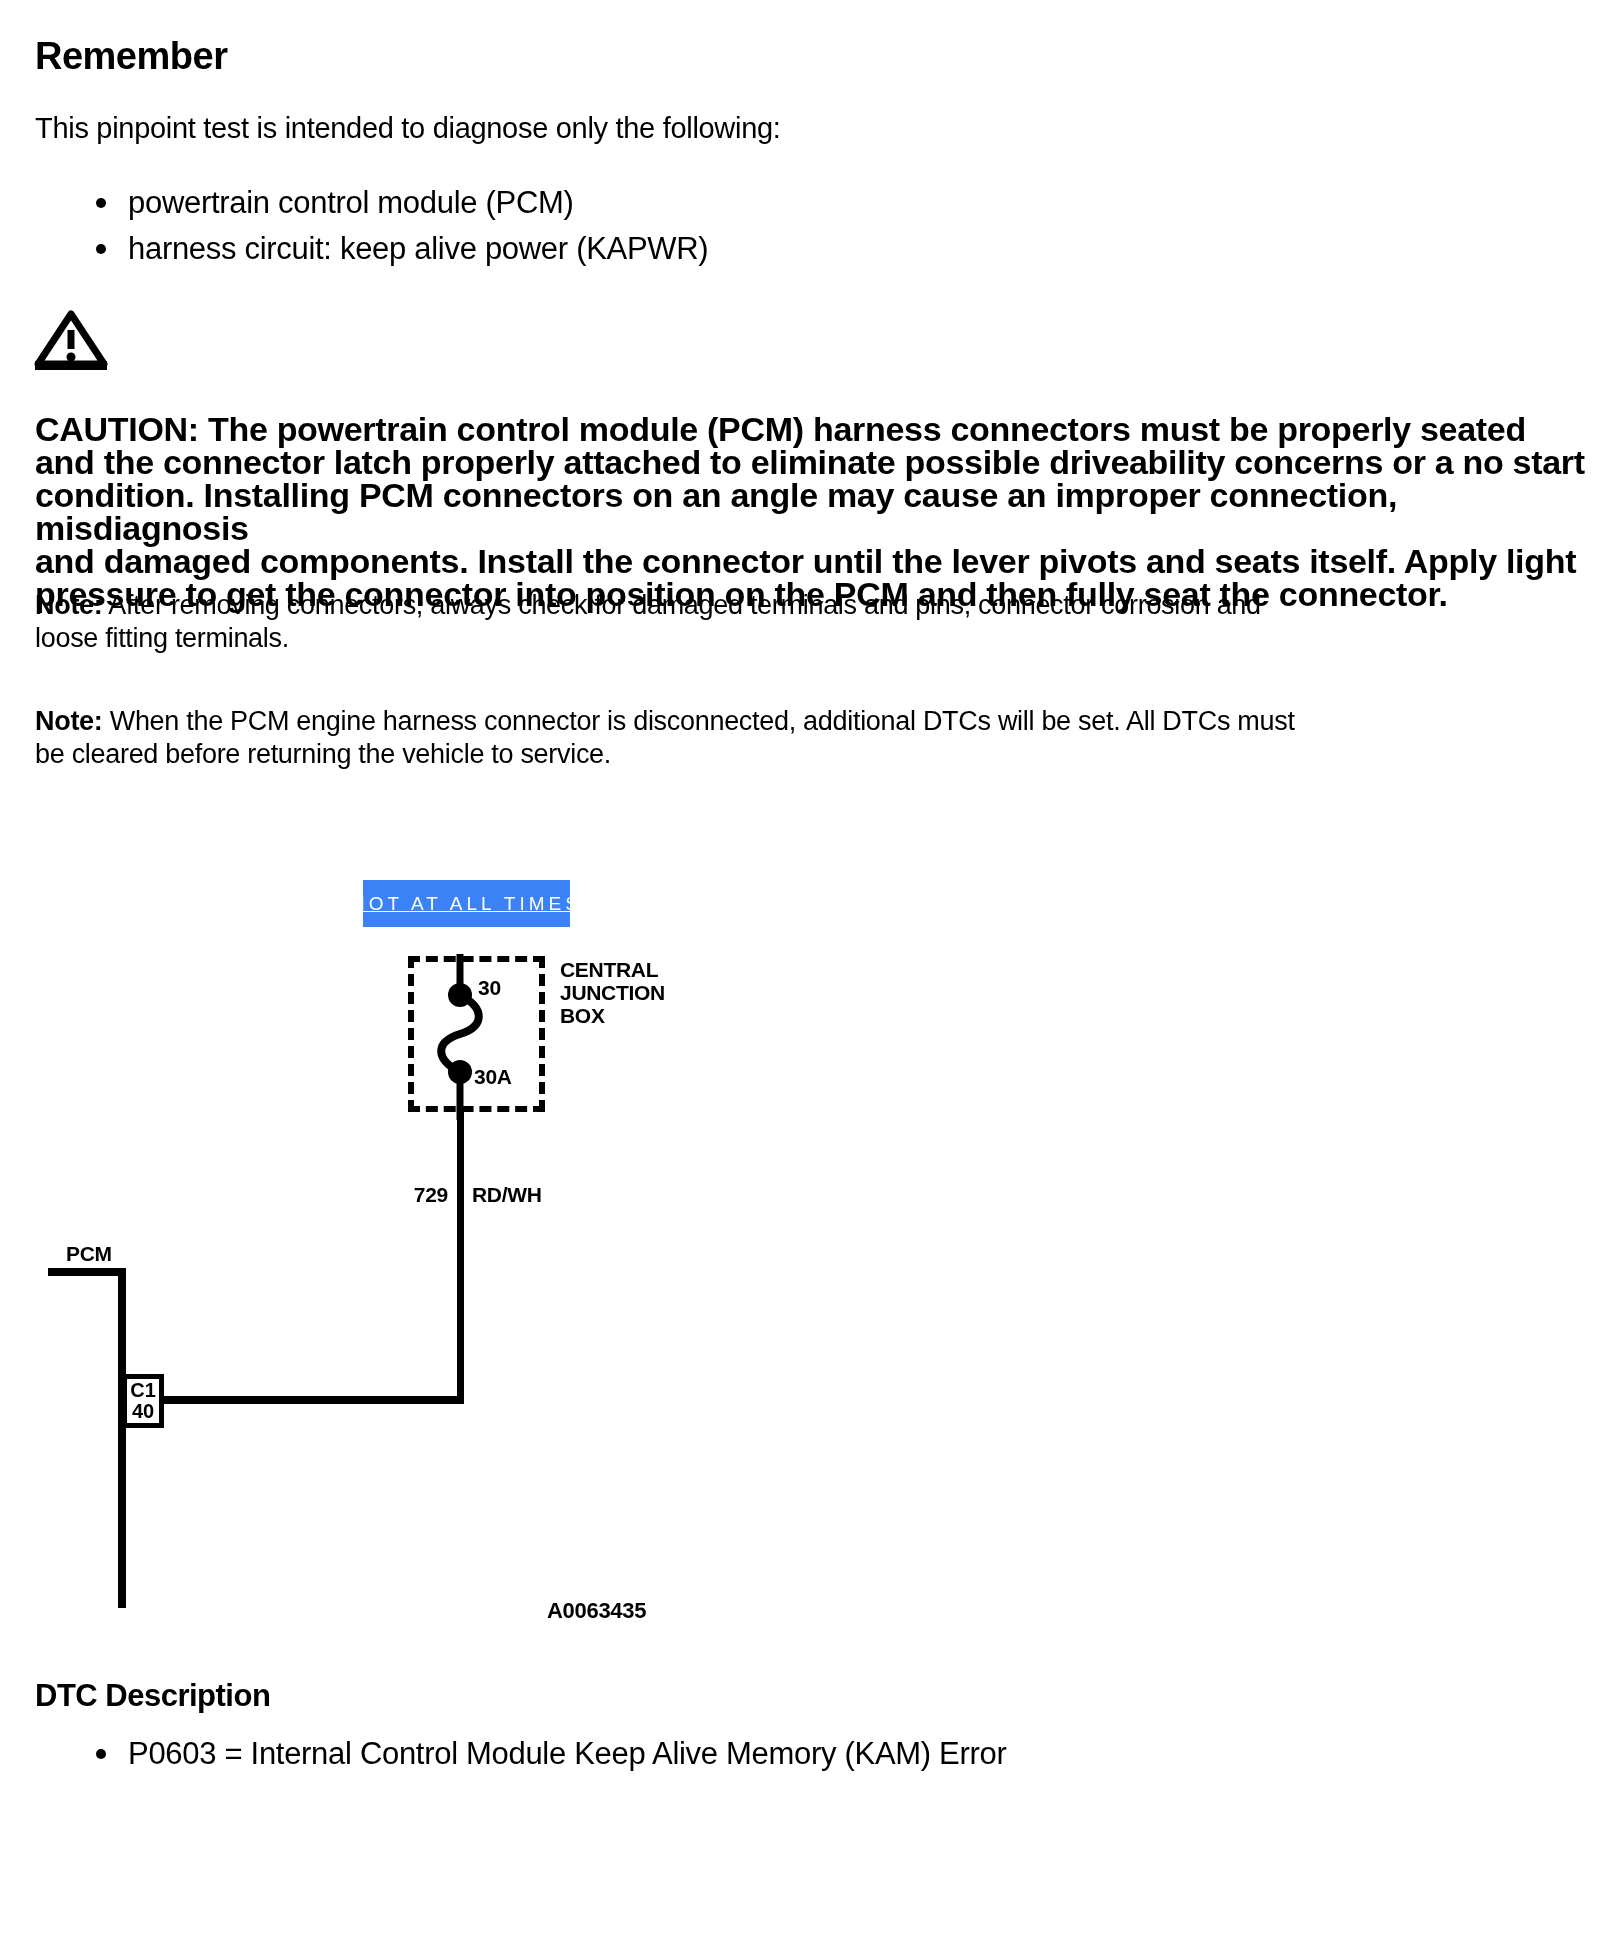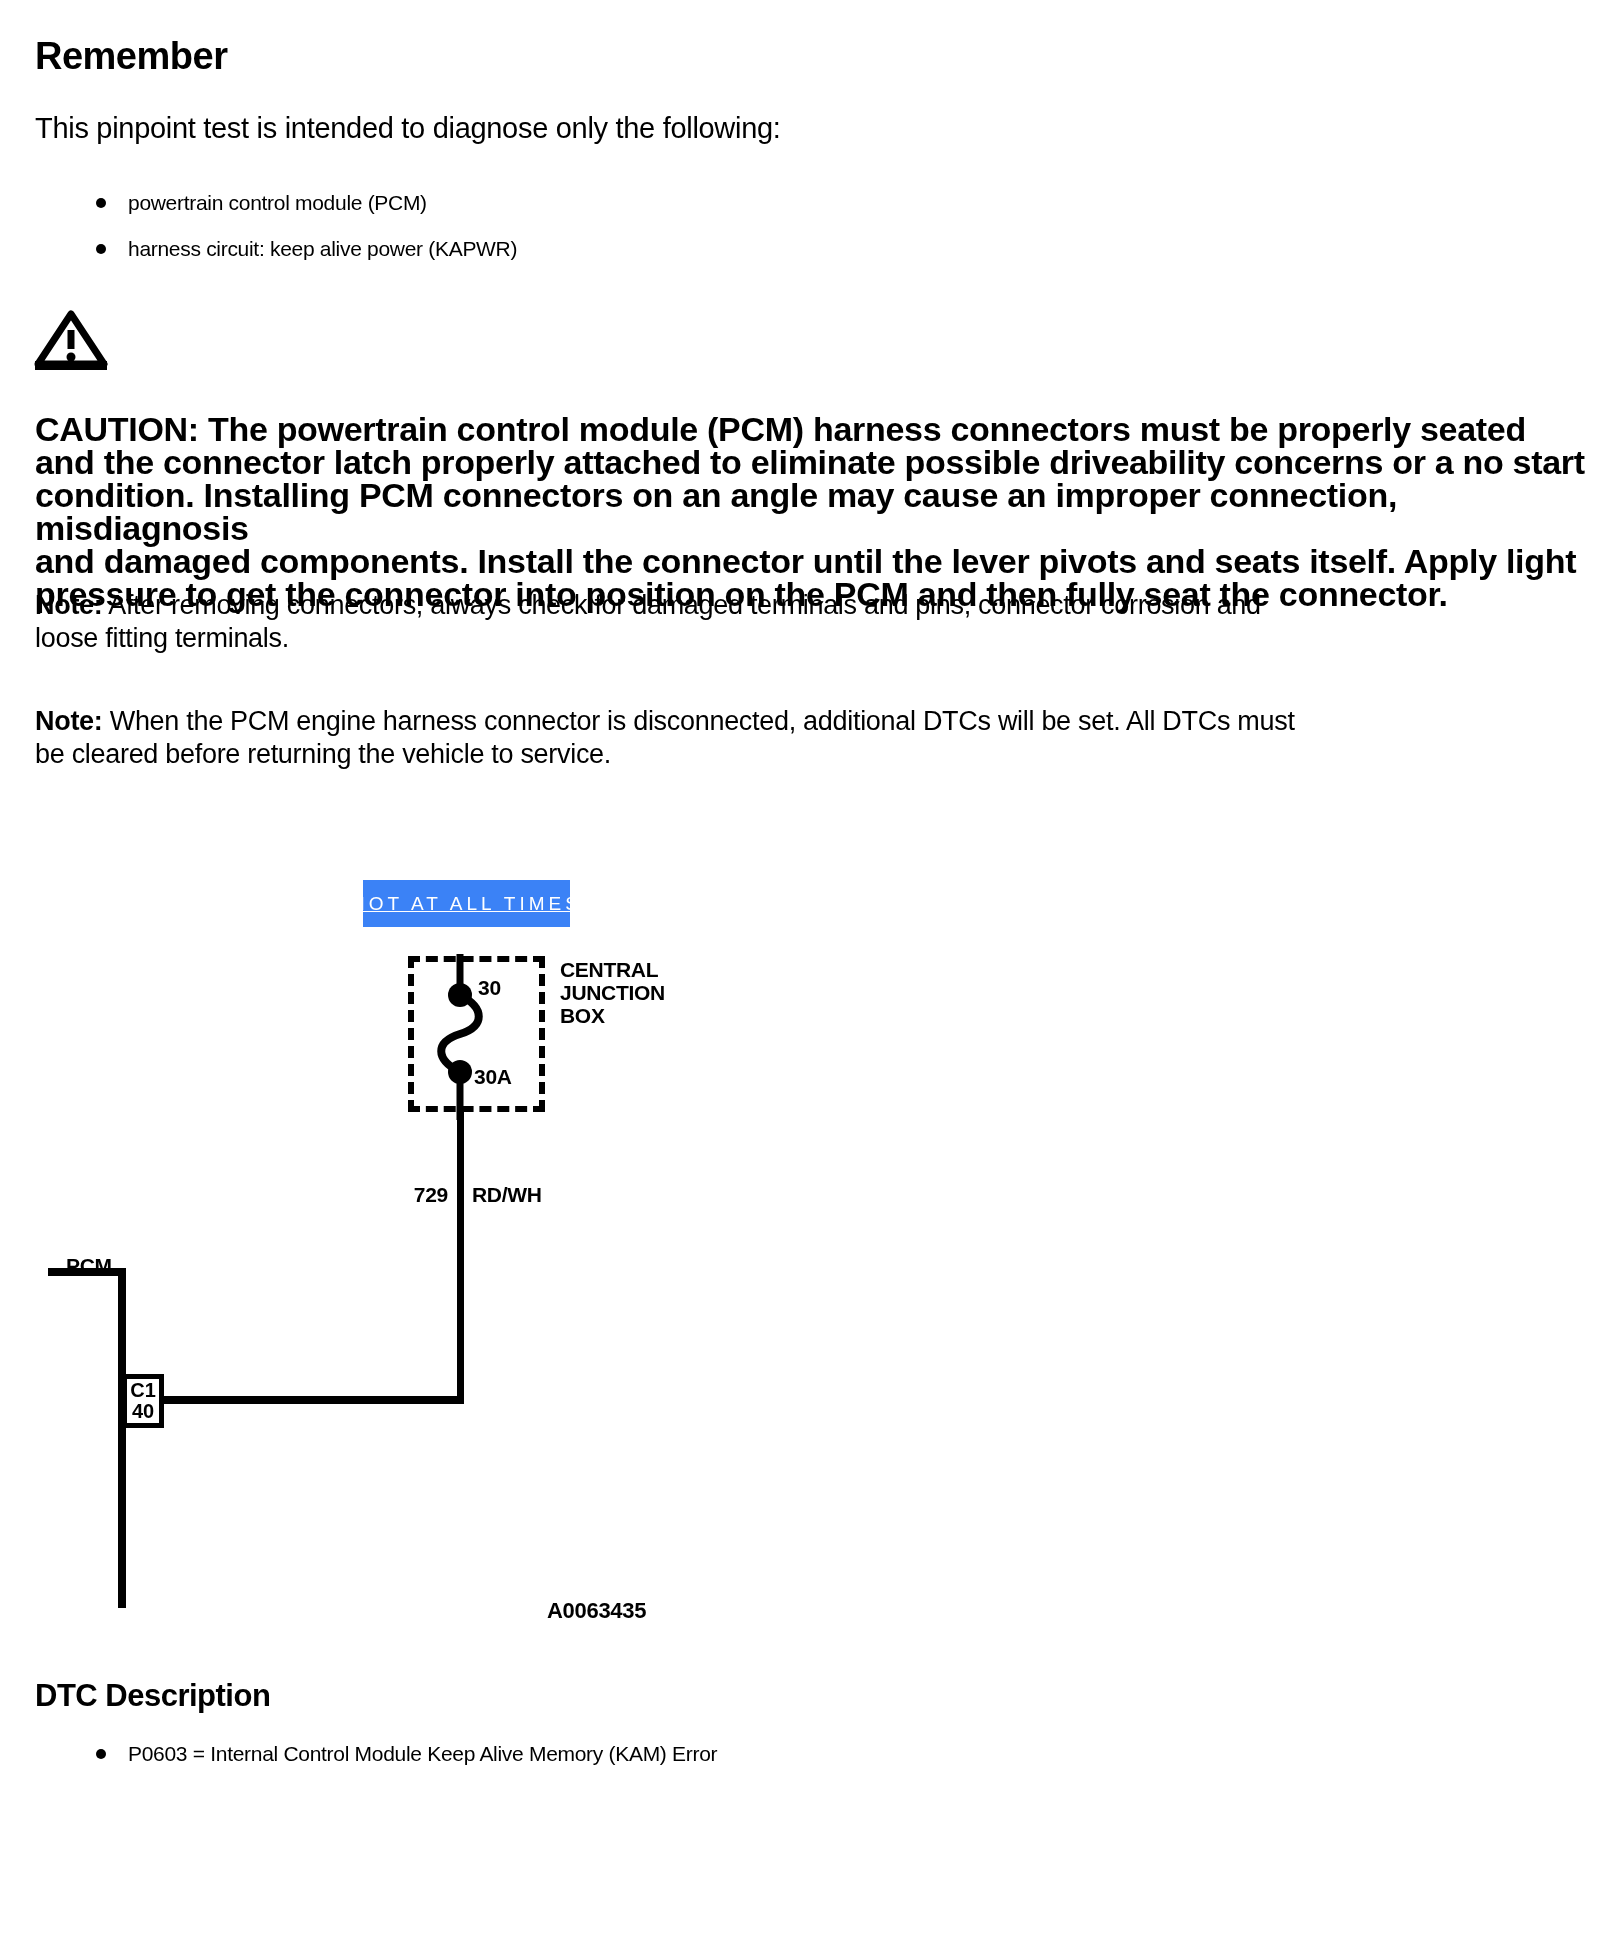--- a/index.html
+++ b/index.html
@@ -25,21 +25,21 @@
   .intro {
     left: 35px; top: 83px;
     font-size: 29px; letter-spacing: -0.3px;
   }
   ul.bullet-list {
     list-style: none; margin: 0; padding: 0;
   }
   ul.bullet-list li {
     position: relative;
     padding-left: 128px;
-    font-size: 21px;
+    font-size: 31px;
     line-height: 28px;
     margin-bottom: 18px;
     letter-spacing: -0.3px;
   }
   .dot {
     position: absolute;
     left: 96px; top: 9px;
     width: 10px; height: 10px;
     background: #000; border-radius: 50%;
   }
@@ -100,21 +100,21 @@
   .fuse-id   { left: 478px; top: 96px; }
   .fuse-amp  { left: 474px; top: 185px; }
   .cjb-label { left: 560px; top: 78px; line-height: 23px; }
   .wire-v {
     left: 457px; top: 232px;
     width: 7px; height: 292px;
     background: #000;
   }
   .wire-num   { left: 398px; top: 303px; width: 50px; text-align: right; }
   .wire-color { left: 472px; top: 303px; }
-  .pcm-label  { left: 66px; top: 362px; margin-top: 12px; }
+  .pcm-label  { left: 66px; top: 362px; }
   .pcm-hline  { left: 48px; top: 388px; width: 78px; height: 8px; background: #000; }
   .pcm-vline  { left: 118px; top: 388px; width: 8px; height: 340px; background: #000; }
   .conn-box {
     left: 122px; top: 494px;
     width: 42px; height: 54px;
     border: 5px solid #000;
     box-sizing: border-box;
     font-weight: 700; font-size: 20px; line-height: 21px;
     text-align: center;
     white-space: pre-line;

